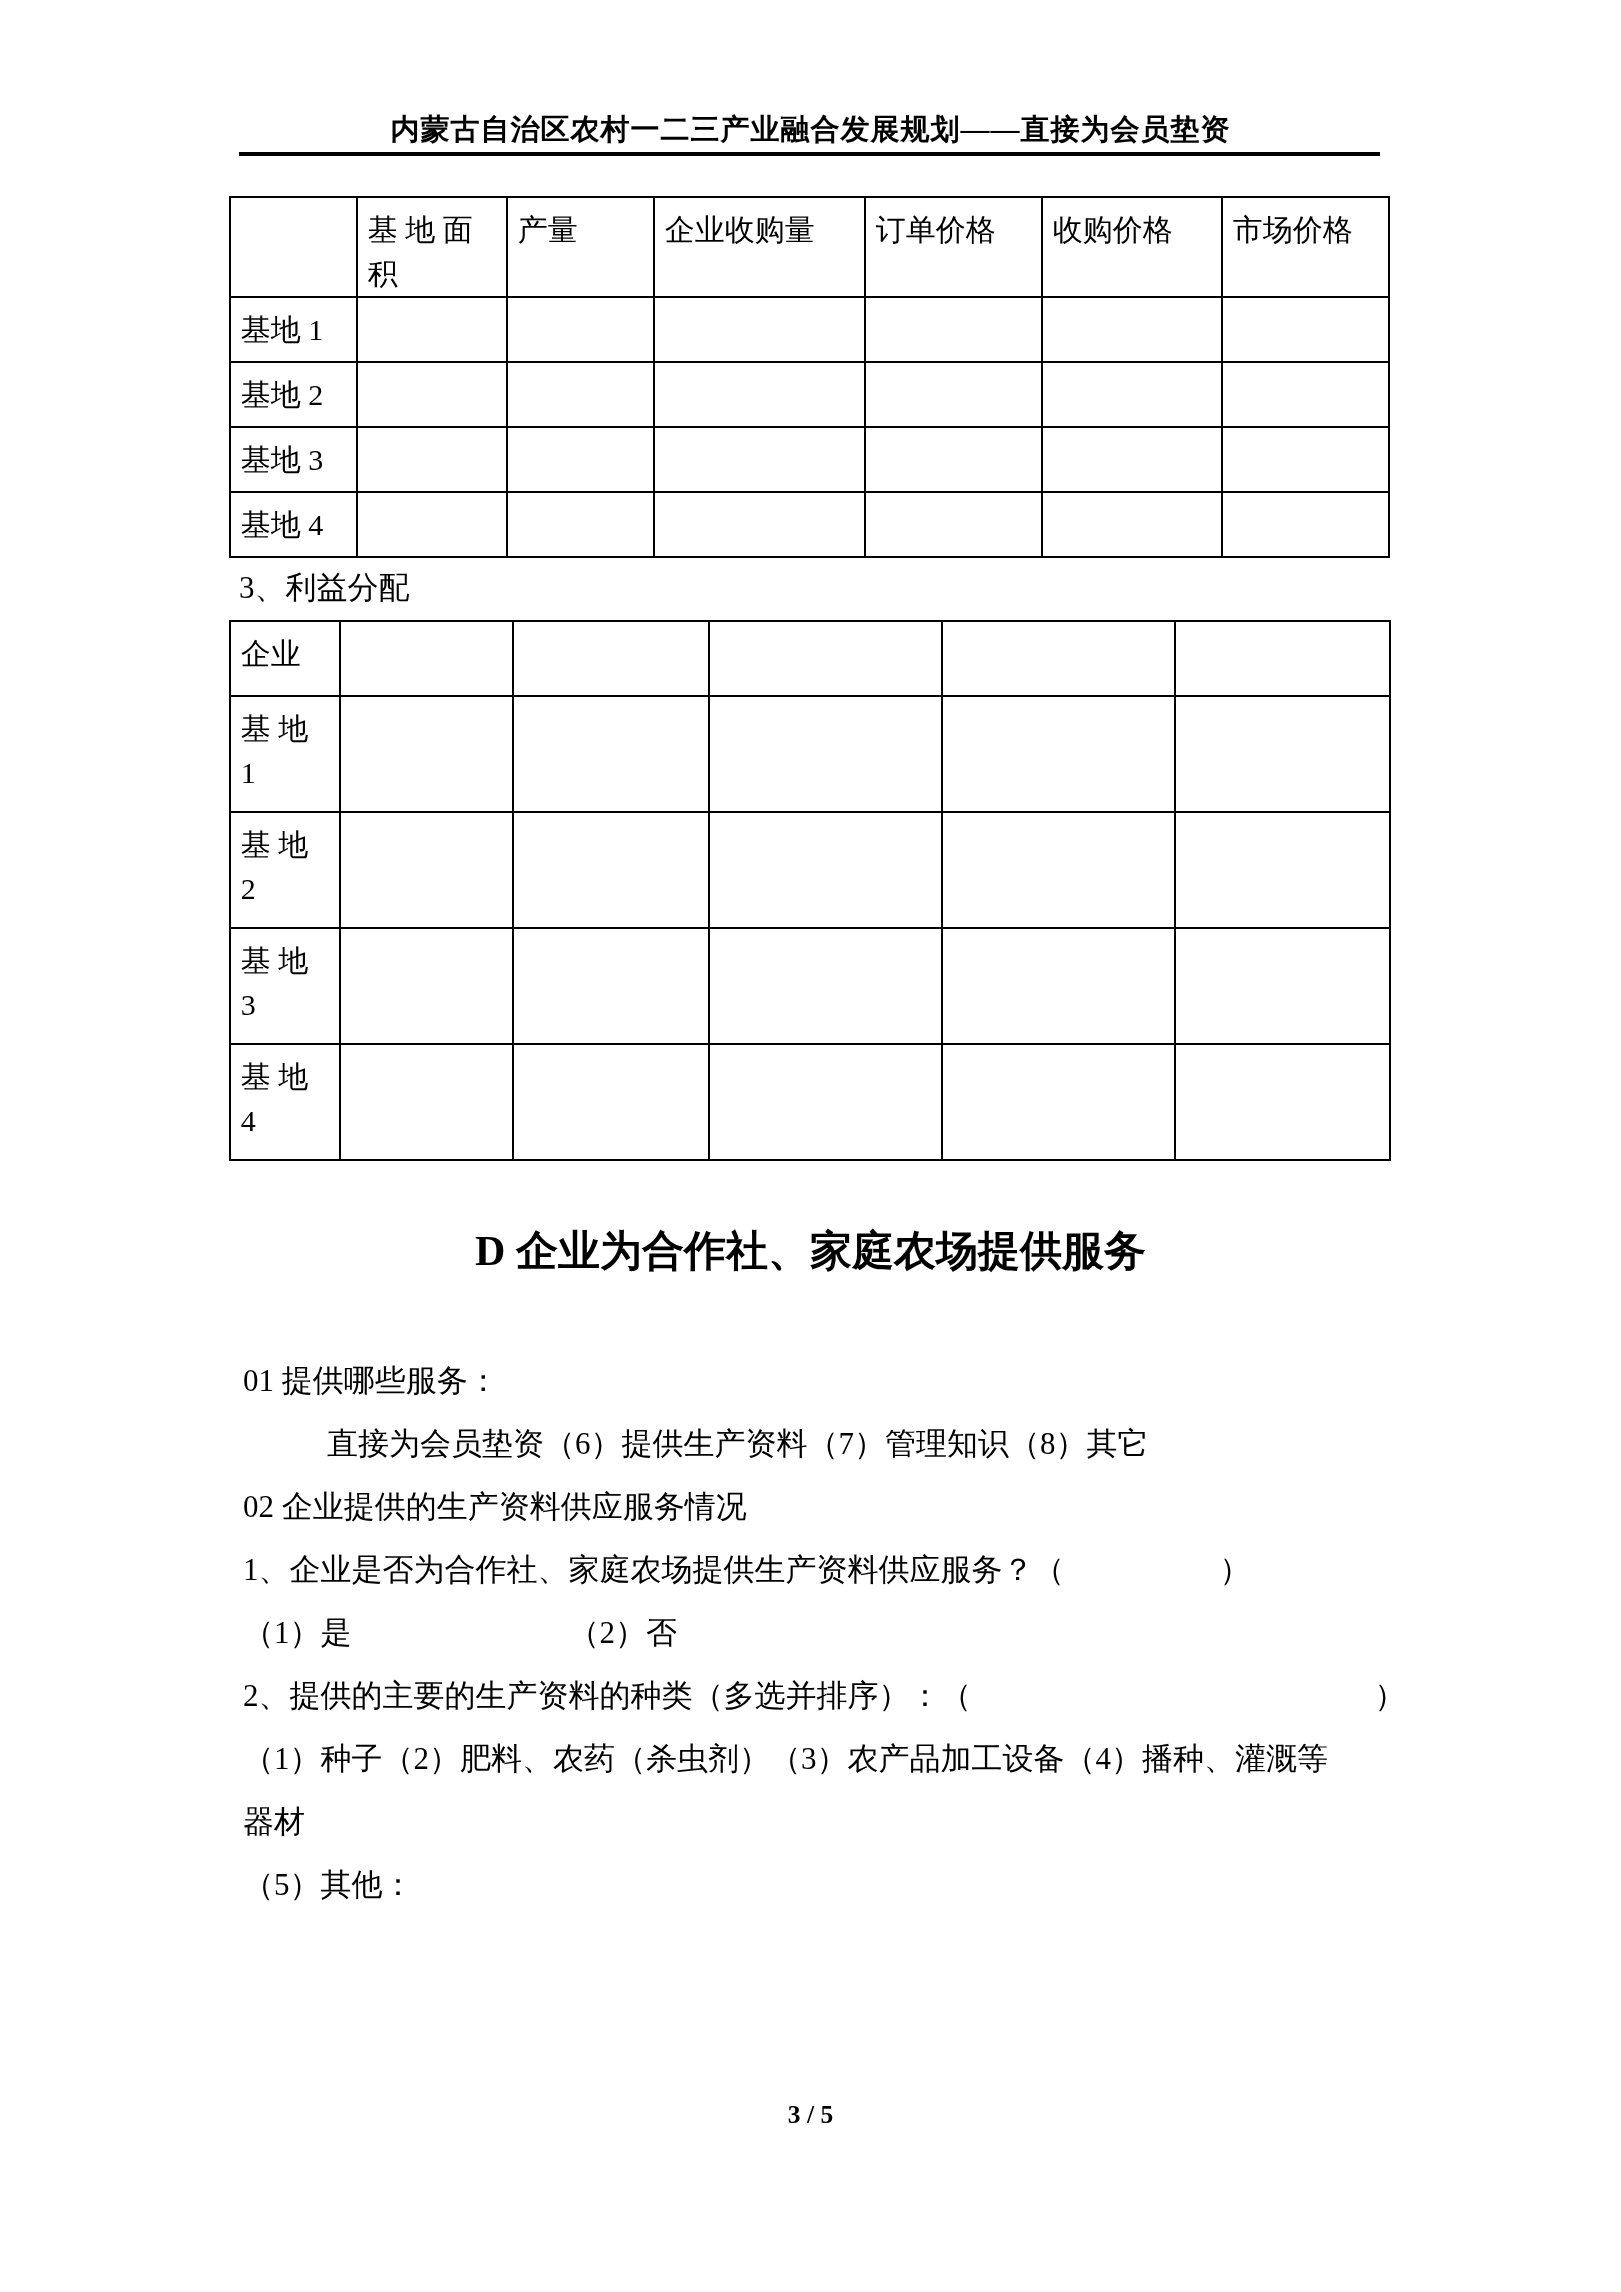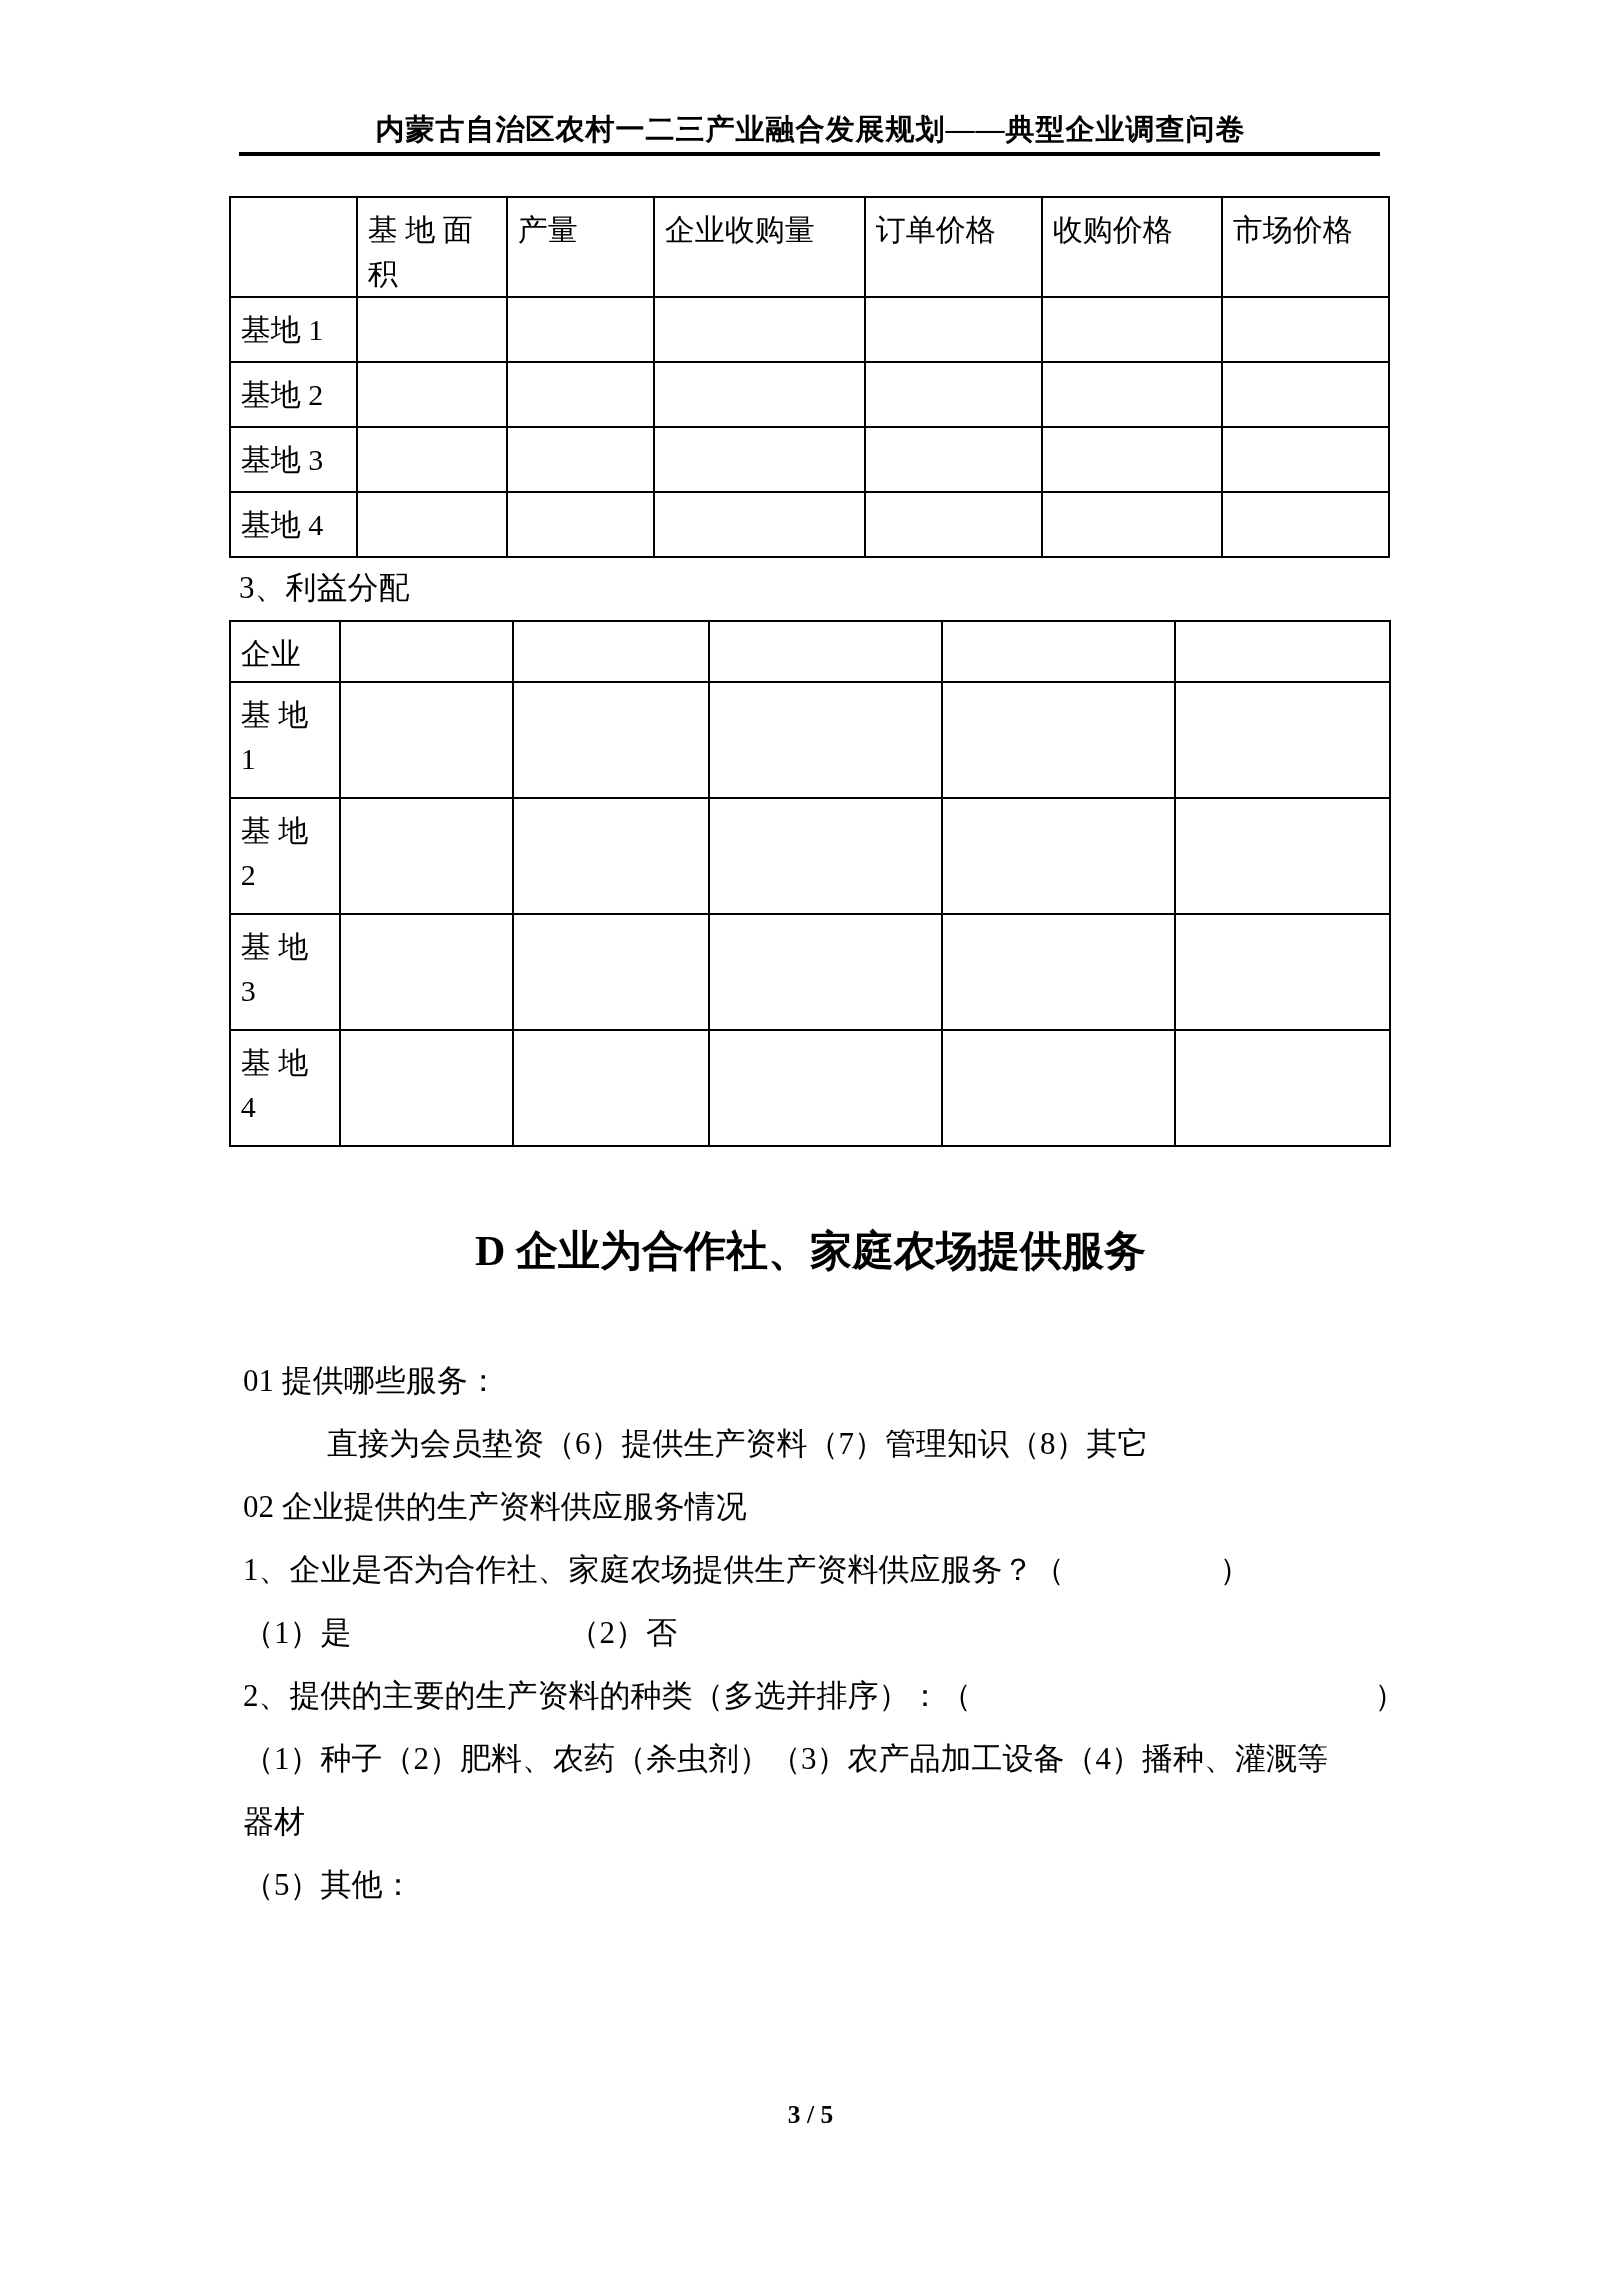--- a/index.html
+++ b/index.html
@@ -33,21 +33,21 @@
     padding:9.8px 5.9px 0 9.8px;
     line-height:44px;
     white-space:pre-line;
     overflow:hidden;
   }
   #purchase-table { left:229px; top:196px; }
   #purchase-table tr.h-row { height:100px; }
   #purchase-table tr.d-row { height:65px; }
   #profit-table { left:229px; top:620px; }
   #profit-table tr.h-row { height:98px; }
-  #profit-table tr.r-company { height:61px; }
+  #profit-table tr.r-company { height:75px; }
   #profit-table tr.r-base { height:116px;margin-left:44px; }
   .mid-label {
     position:absolute; left:239px; top:568px;
     font-size:31px; line-height:39px;
   }
   .section-title {
     position:absolute; top:1221px; left:0; width:100%;
     text-align:center;
     font-size:42px; font-weight:bold; line-height:61px;
   }
@@ -65,21 +65,21 @@
     position:absolute; top:2098px; left:0; width:100%;
     text-align:center;
     font-size:25.5px; font-weight:bold; line-height:33px;
   }
 </style>
 </head>
 <body>
 
 <div class="page">
 
-  <div class="header-title">内蒙古自治区农村一二三产业融合发展规划——典型企业调查问卷</div>
+  <div class="header-title">内蒙古自治区农村一二三产业融合发展规划——直接为会员垫资</div>
   <div class="header-rule"></div>
 
   <table id="purchase-table">
     <colgroup>
       <col style="width:127px">
         <col style="width:150px">
         <col style="width:147px">
       <col style="width:211px">
         <col style="width:177px">
         <col style="width:180px">

